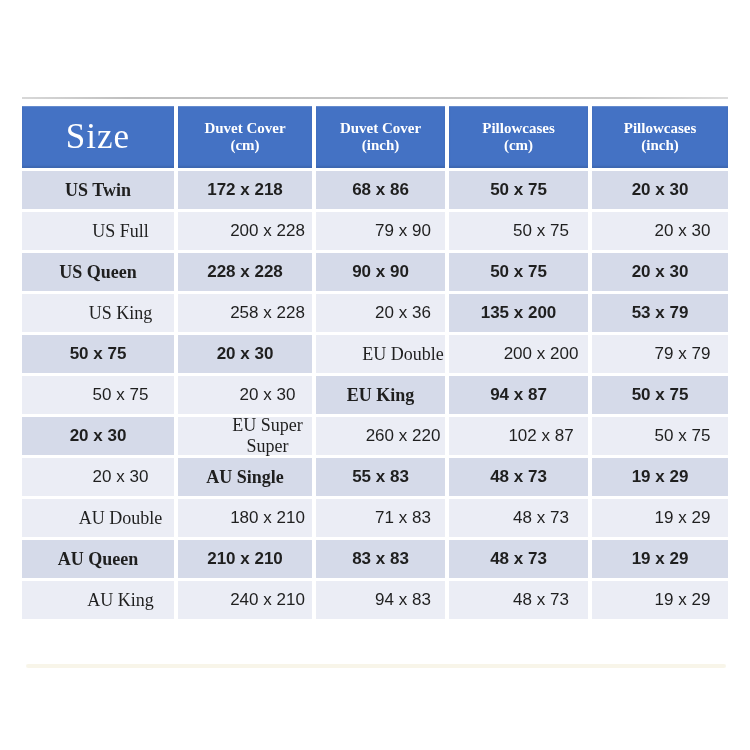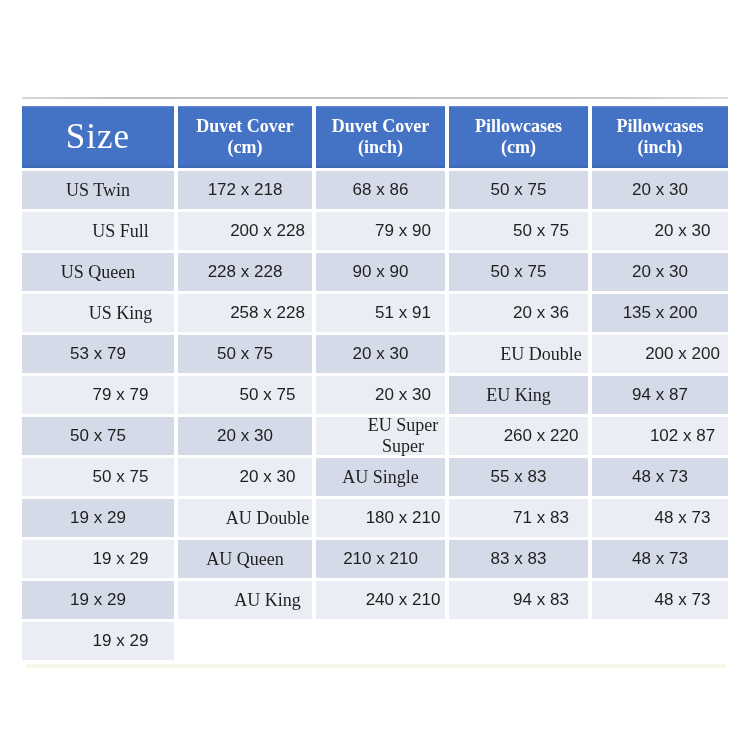--- a/index.html
+++ b/index.html
@@ -45,38 +45,38 @@
     align-items: center;
     justify-content: center;
     text-align: center;
     line-height: 1.15;
   }
   .th {
     background: var(--header-bg, #4472C4);
     color: var(--header-text, #ffffff);
     font-family: "Liberation Serif", serif;
     font-weight: bold;
-    font-size: 18px;
+    font-size: 15px;
     flex-direction: column;
     box-shadow: inset 0 1px 0 rgba(255,255,255,0.18), inset 0 -2px 2px rgba(0,0,0,0.10);
   }
   .th-size {
     font-size: 35px;
     font-weight: normal;
     letter-spacing: 1px;
   }
   .td {
     font-size: 17px;
     color: var(--body-text, #1f1f1f);
   }
   .td-size {
     font-family: "Liberation Serif", serif;
     font-size: 18px;
   }
-  .row-odd  { background: var(--row-odd, #D5DAE9); }
+  .row-odd  { background: var(--row-odd, #D5DAE9); font-weight: bold; }
   .row-even { background: var(--row-even, #EBEDF5); padding-left: 45px; }
 </style>
 </head>
 <body>
 
 <div class="stage">
 
   <div class="top-rule"></div>
 
   <div class="size-table" id="size-table">
@@ -112,21 +112,20 @@
       <div class="cell td row-even">79 x 90</div>
       <div class="cell td row-even">50 x 75</div>
       <div class="cell td row-even">20 x 30</div>
       <div class="cell td row-odd td-size">US Queen</div>
       <div class="cell td row-odd">228 x 228</div>
       <div class="cell td row-odd">90 x 90</div>
       <div class="cell td row-odd">50 x 75</div>
       <div class="cell td row-odd">20 x 30</div>
       <div class="cell td row-even td-size">US King</div>
       <div class="cell td row-even">258 x 228</div>
-      <div class="cell td row-even">51 x 91</div>
       <div class="cell td row-even">20 x 36</div>
       <div class="cell td row-odd">135 x 200</div>
       <div class="cell td row-odd">53 x 79</div>
       <div class="cell td row-odd">50 x 75</div>
       <div class="cell td row-odd">20 x 30</div>
       <div class="cell td row-even td-size">EU Double</div>
       <div class="cell td row-even">200 x 200</div>
       <div class="cell td row-even">79 x 79</div>
       <div class="cell td row-even">50 x 75</div>
       <div class="cell td row-even">20 x 30</div>

